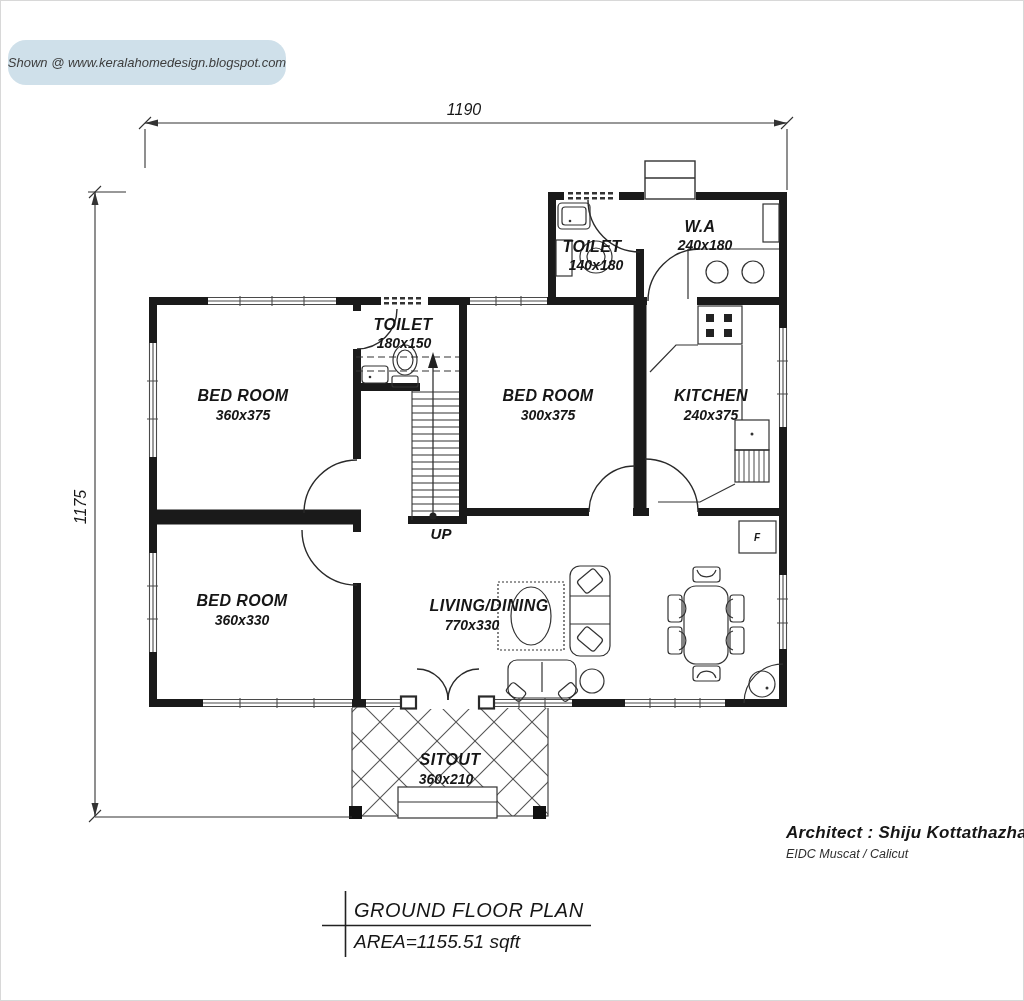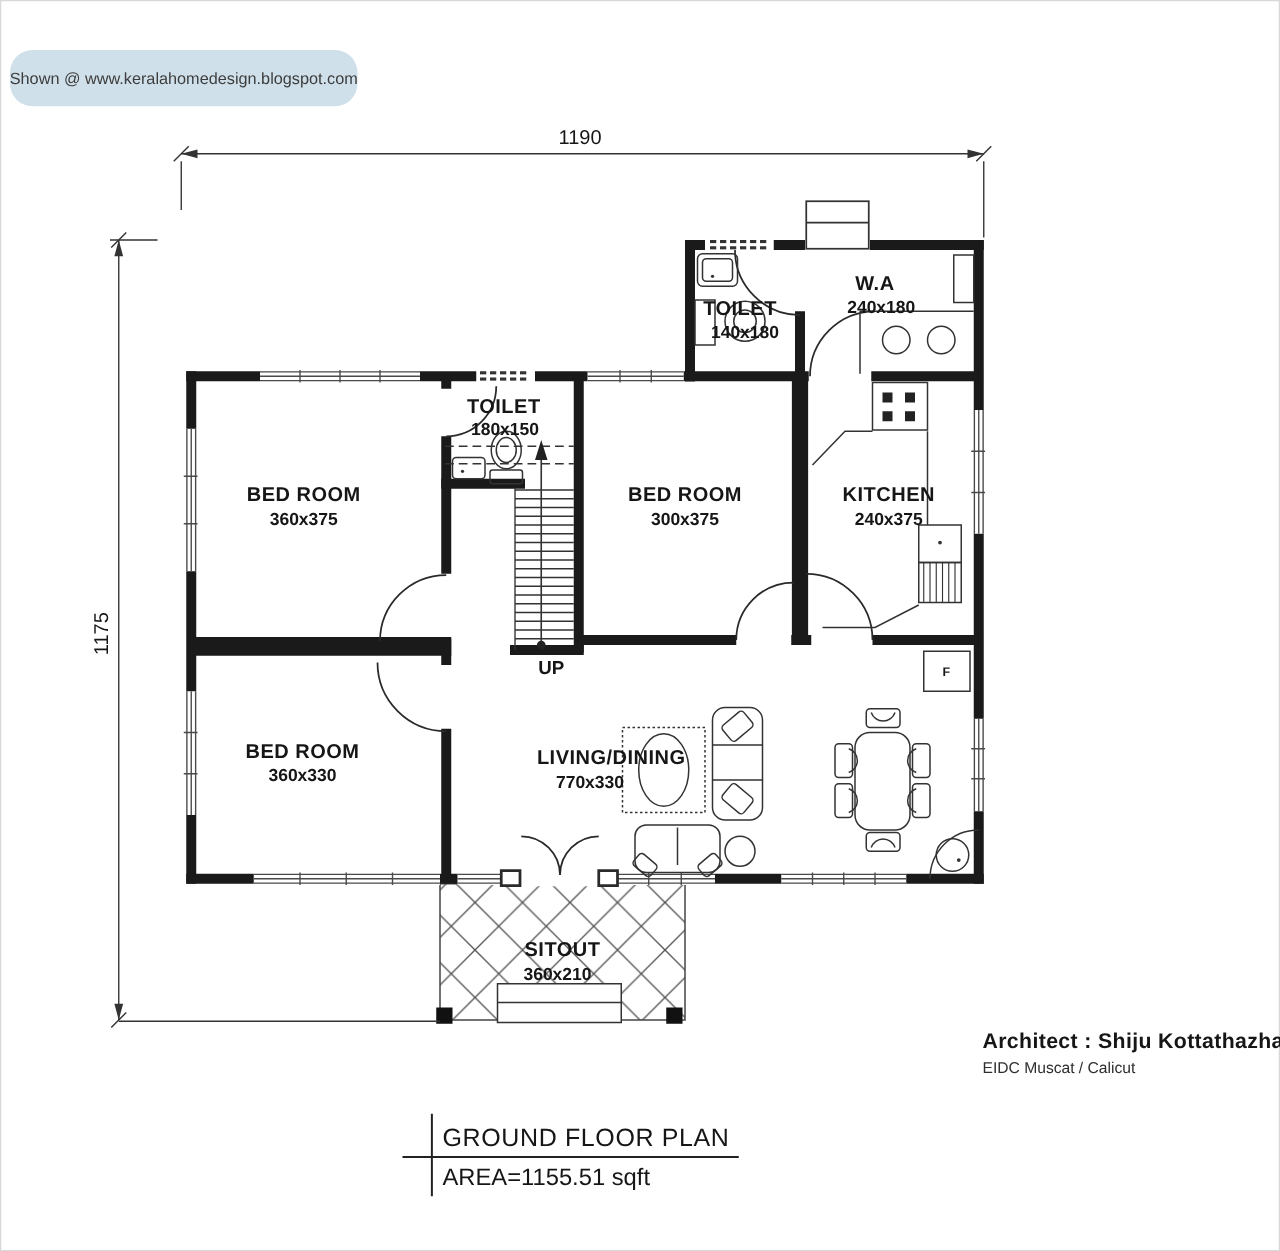--- a/index.html
+++ b/index.html
@@ -1,17 +1,17 @@
 <!DOCTYPE html>
 <html><head>
 <meta charset="utf-8">
 <style>
   html,body{margin:0;padding:0;background:#ffffff;}
   #canvas{position:relative;width:1024px;height:1001px;background:#ffffff;overflow:hidden;
-          font-family:"Liberation Sans", sans-serif;}
+          font-family:"Liberation Sans", sans-serif;font-style:italic;}
   svg{position:absolute;left:0;top:0;}
   text{font-family:"Liberation Sans", sans-serif;fill:#161616;}
   .room-name{font-size:16px;font-weight:700;letter-spacing:.4px;}
   .room-size{font-size:14px;font-weight:700;}
   .dim-text{font-size:16px;font-weight:400;}
   .wm-text{font-size:13px;fill:#3d3d3d;}
   .title-text{font-size:20px;letter-spacing:.5px;}
   .area-text{font-size:19px;}
   .arch-text{font-size:17px;font-weight:700;letter-spacing:.3px;}
   .firm-text{font-size:12.5px;fill:#2e2e2e;}

